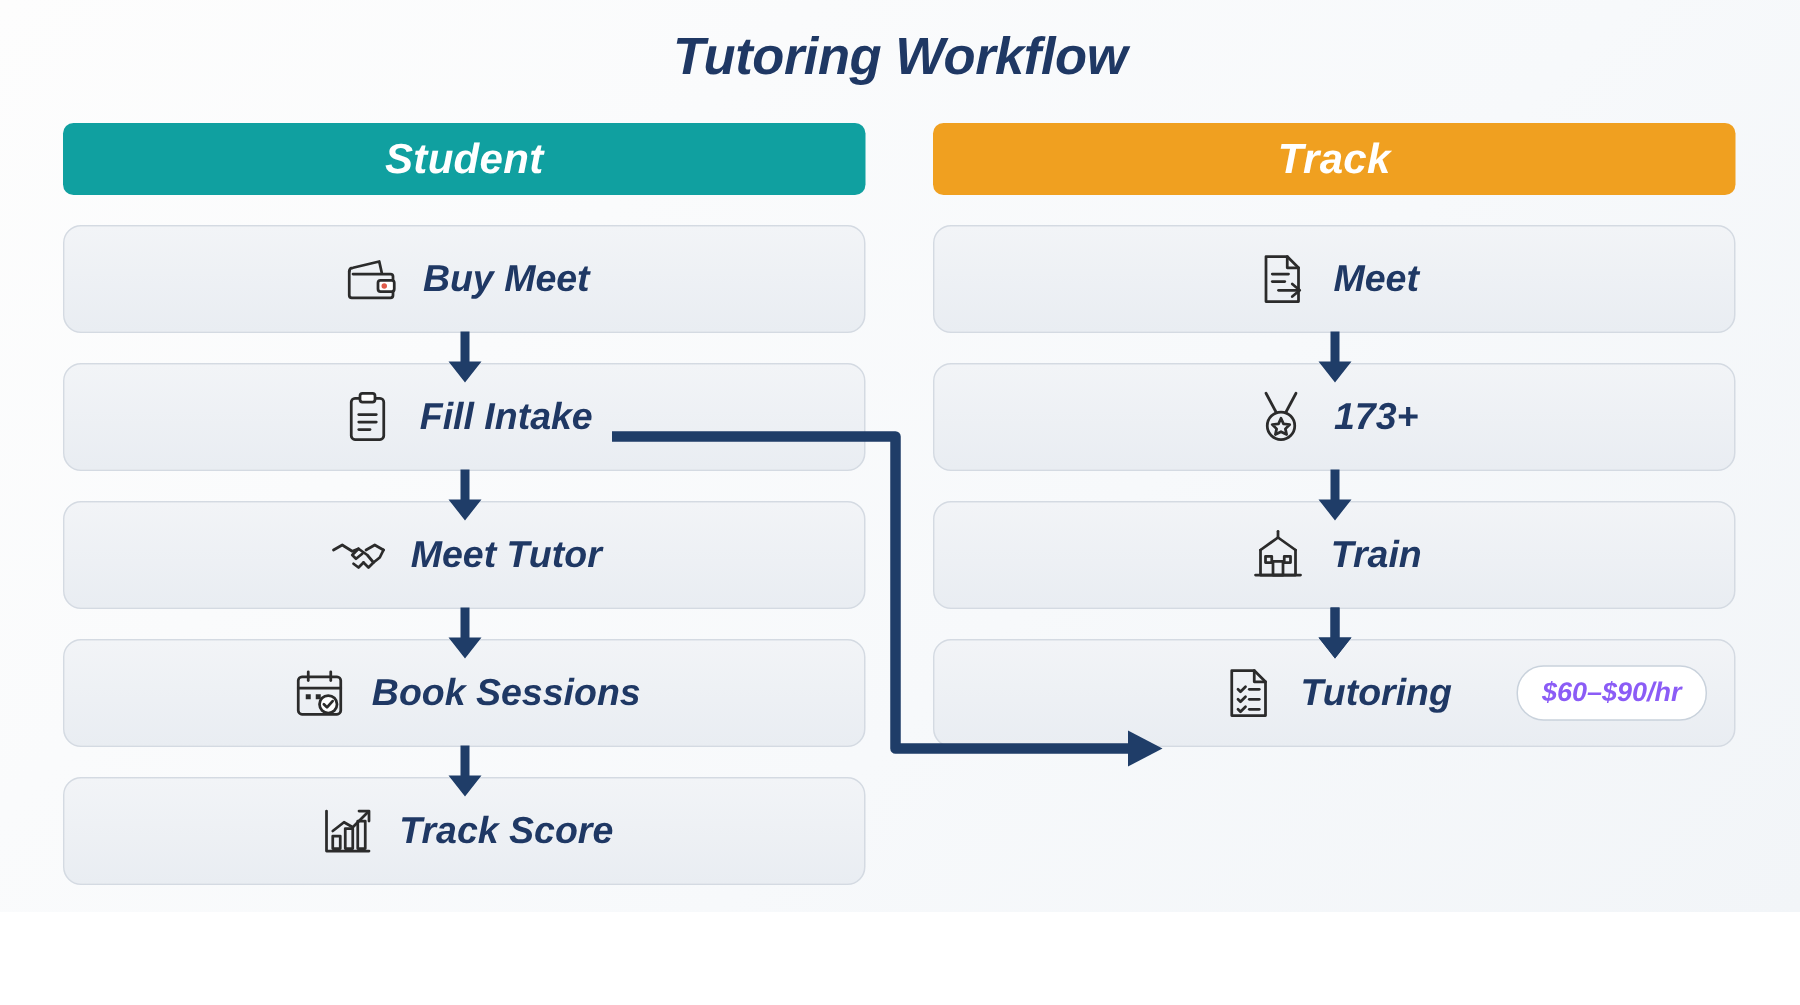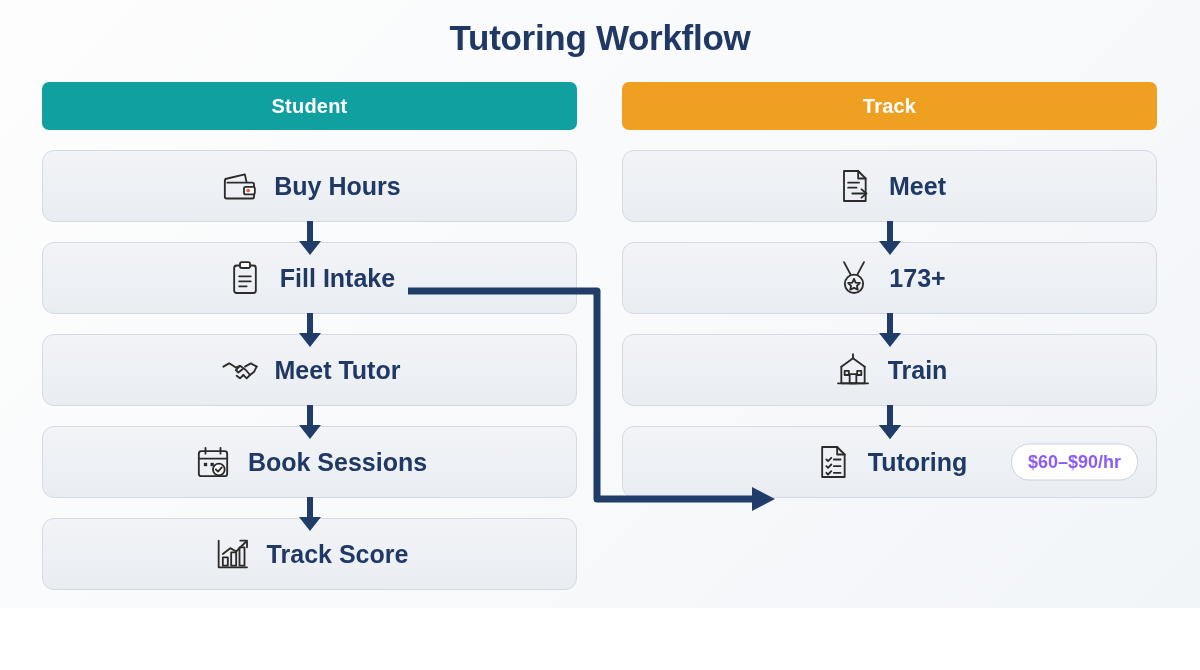--- a/index.html
+++ b/index.html
@@ -12,20 +12,21 @@
     background: #ffffff;
     font-family: "Liberation Sans", sans-serif;
     overflow: hidden;
     position: relative;
   }
   .canvas {
     position: relative;
     width: 1200px;
     height: 608px;
     background: linear-gradient(135deg, #fdfdfd 0%, #f7f9fb 60%, #f2f5f8 100%);
+    font-style: italic;
   }
   .title {
     position: absolute;
     top: 18px;
     left: 0;
     width: 1200px;
     text-align: center;
     font-size: 35px;
     font-weight: bold;
     color: #1f3864;
@@ -39,21 +40,21 @@
   .col-student { left: 42px; }
   .col-tutor { left: 622px; }
 
   .col-header {
     height: 48px;
     border-radius: 7px;
     display: flex;
     align-items: center;
     justify-content: center;
     color: #ffffff;
-    font-size: 20px;
+    font-size: 28px;
     font-weight: bold;
     letter-spacing: 0.2px;
   }
   .header-student { background: #10a0a0; }
   .header-tutor { background: #f0a020; }
 
   .step {
     position: relative;
     margin-top: 20px;
     height: 72px;
@@ -144,21 +145,21 @@
     <div class="step">
       <div class="step-inner">
         <span class="step-icon">
           <svg viewBox="0 0 48 48" fill="none" stroke="#2b2b2b" stroke-width="2.2" stroke-linejoin="round" stroke-linecap="round">
             <path d="M7 18 L7 37 Q7 39 9 39 L40 39 Q42 39 42 37 L42 22 Q42 20 40 20 L10 20"></path>
             <path d="M7 18 Q7 15 10 15 L31 10 L33 19"></path>
             <rect x="30" y="25" width="13" height="9" rx="2" fill="#ffffff"></rect>
             <circle cx="35" cy="29.5" r="2.2" fill="#e05b4b" stroke="none"></circle>
           </svg>
         </span>
-        <span class="step-label">Buy Hours</span>
+        <span class="step-label">Buy Meet</span>
       </div>
     </div>
     <div class="arrow-wrap">
         <div class="arrow">
       <svg width="34" height="40" viewBox="0 0 34 40">
             <path d="M14 -2 L14 20 L6 20 L17 34 L28 20 L20 20 L20 -2 Z" fill="#1f3d68"></path>
           </svg>
     </div>
       </div>
 

